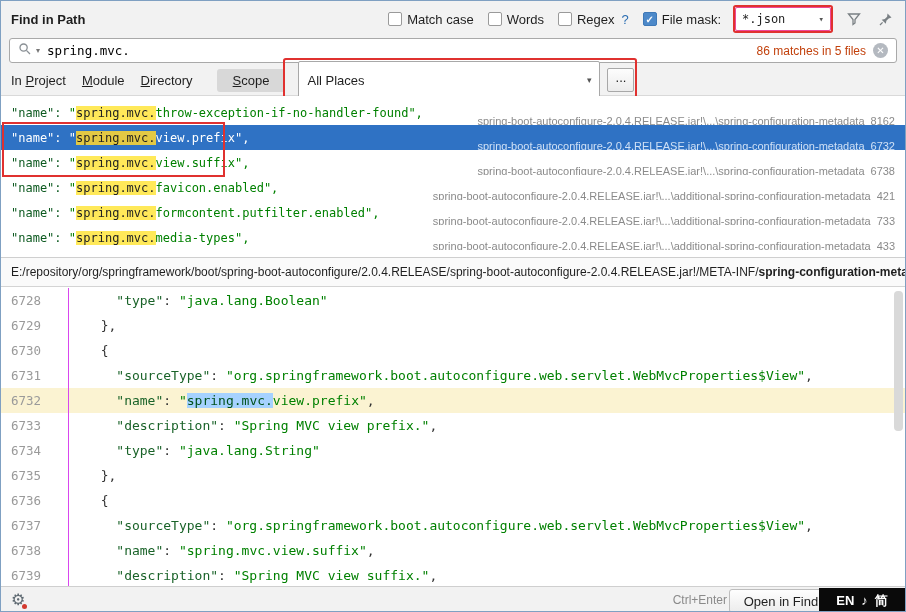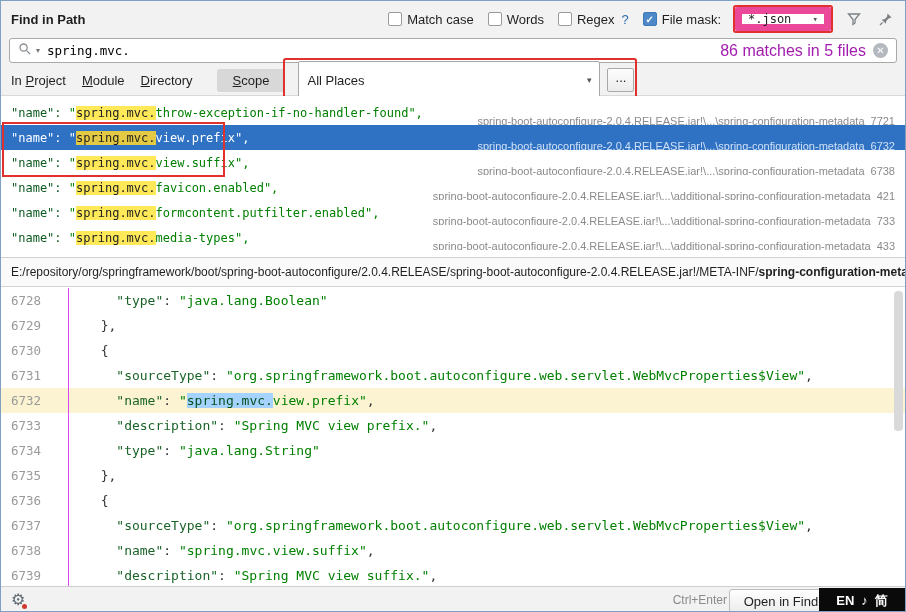--- a/index.html
+++ b/index.html
@@ -11,34 +11,34 @@
           display:flex;align-items:center;padding:0 10px;box-sizing:border-box;}
   .title{font-weight:bold;}
   .top-controls{margin-left:auto;display:flex;align-items:center;gap:14px;}
   .cb{display:flex;align-items:center;gap:5px;cursor:default;}
   .cb-box{width:14px;height:14px;border:1px solid #9a9a9a;border-radius:2px;background:#fff;
           box-sizing:border-box;display:inline-flex;align-items:center;justify-content:center;}
   .cb-box.checked{background:#4d89c9;border-color:#3f79b7;color:#fff;font-size:10px;font-weight:bold;}
   .cb-box.checked::after{content:"✓";}
   .help-link{color:#2a6db2;margin-left:2px;}
   .annotated{box-shadow:0 0 0 2px #e0312f;border-radius:1px;}
-  .mask-combo{width:96px;height:24px;background:#fff;border:7px solid #ec4899;border-radius:2px;
+  .mask-combo{width:96px;height:24px;background:#fff;border:1px solid #ec4899;border-radius:2px;
               display:flex;align-items:center;padding:0 6px;box-sizing:border-box;
               font-family:"DejaVu Sans Mono",monospace;font-size:12px;}
   .combo-arrow{margin-left:auto;color:#555;font-size:9px;}
   .combo-arrow::after{content:"▾";}
   .icon-btn{display:flex;align-items:center;justify-content:center;width:18px;height:18px;}
 
   
   .searchrow{position:absolute;left:0;top:36px;width:100%;height:28px;background:#f2f2f2;}
   .search-field{position:absolute;left:8px;right:8px;top:1px;height:25px;background:#fff;
                 border:1px solid #a9a9a9;border-radius:3px;display:flex;align-items:center;
                 padding:0 8px;box-sizing:border-box;gap:7px;}
   .search-query{font-family:"DejaVu Sans Mono",monospace;font-size:12.5px;color:#000;}
-  .search-status{margin-left:auto;color:#a21caf;font-size:16px;}
+  .search-status{margin-left:auto;color:#c2410c;font-size:12px;}
   .clear-btn{width:15px;height:15px;border-radius:50%;background:#b4b9c0;color:#fff;font-size:10px;
              display:flex;align-items:center;justify-content:center;line-height:1;}
   .mag-caret{color:#777;font-size:8px;margin-left:-3px;}
 
   
   .scoperow{position:absolute;left:0;top:64px;width:100%;height:31px;background:#f2f2f2;
             border-bottom:1px solid #d9d9d9;display:flex;align-items:center;padding:0 10px;
             box-sizing:border-box;}
   #scope-tabs{display:flex;align-items:center;gap:16px;}
   .scope-tab{white-space:nowrap;}
@@ -179,21 +179,21 @@
       </span>
       <span class="more-btn">...</span>
     </span>
   </div>
 
   <div class="results" id="results-list">
       <div class="result-row">
         <span class="r-text"><span class="r-key">"name": </span><span class="r-quote">"</span><span class="r-hl">spring.mvc.</span><span class="r-rest">throw-exception-if-no-handler-found",</span></span>
         <span class="r-path">
           <span>spring-boot-autoconfigure-2.0.4.RELEASE.jar!\...\spring-configuration-metadata</span>
-          <span>7721</span>
+          <span>8162</span>
         </span>
       </div>
       <div class="result-row selected">
         <span class="r-text"><span class="r-key">"name": </span><span class="r-quote">"</span><span class="r-hl">spring.mvc.</span><span class="r-rest">view.prefix",</span></span>
         <span class="r-path">
           <span>spring-boot-autoconfigure-2.0.4.RELEASE.jar!\...\spring-configuration-metadata</span>
           <span>6732</span>
         </span>
       </div>
       <div class="result-row">

